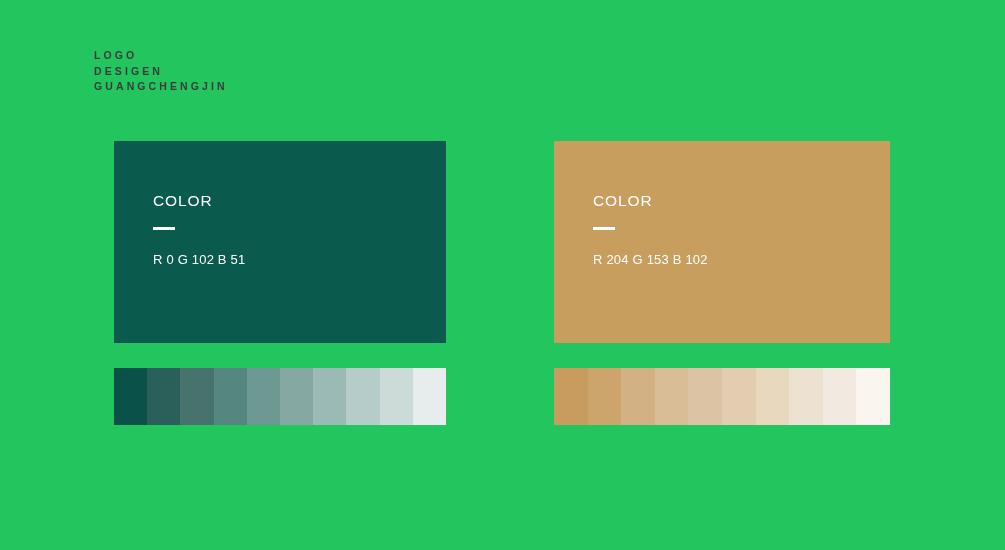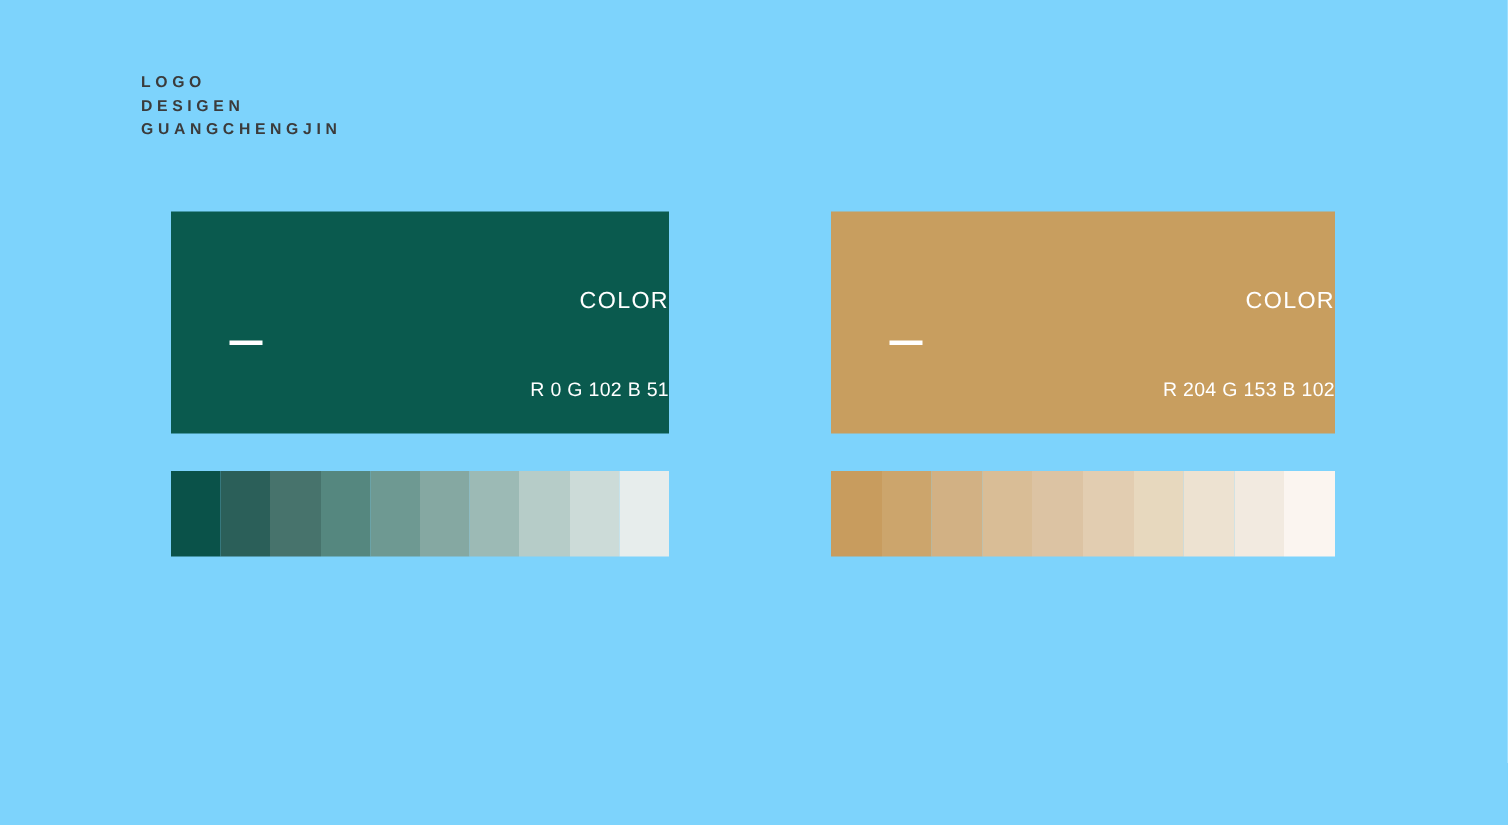--- a/index.html
+++ b/index.html
@@ -11,21 +11,21 @@
     height: 550px;
     background: #ffffff;
     font-family: "Liberation Sans", sans-serif;
     overflow: hidden;
     position: relative;
   }
 
   .page {
     position: absolute;
     inset: 0;
-    background: #7dd3fc;
+    background: #22c55e;
   }
 
   
   .brand {
     position: absolute;
     left: 94px;
     top: 48px;
     color: #3b3b3b;
     font-size: 10.5px;
     font-weight: 600;
@@ -39,24 +39,23 @@
   .palette {
     position: absolute;
     top: 141px;
   }
   .palette-left  { left: 114px; width: 332px; }
   .palette-right { left: 554px; width: 336px; }
 
   
   .swatch-card {
     position: relative;
-    height: 148px;
+    height: 202px;
     box-sizing: border-box;
     padding: 50px 0 0 39px;
-    text-align: right;
   }
 
   .card-title {
     color: #ffffff;
     font-size: 15.5px;
     font-weight: 400;
     letter-spacing: 0.9px;
     line-height: 20px;
     margin: 0;
   }

